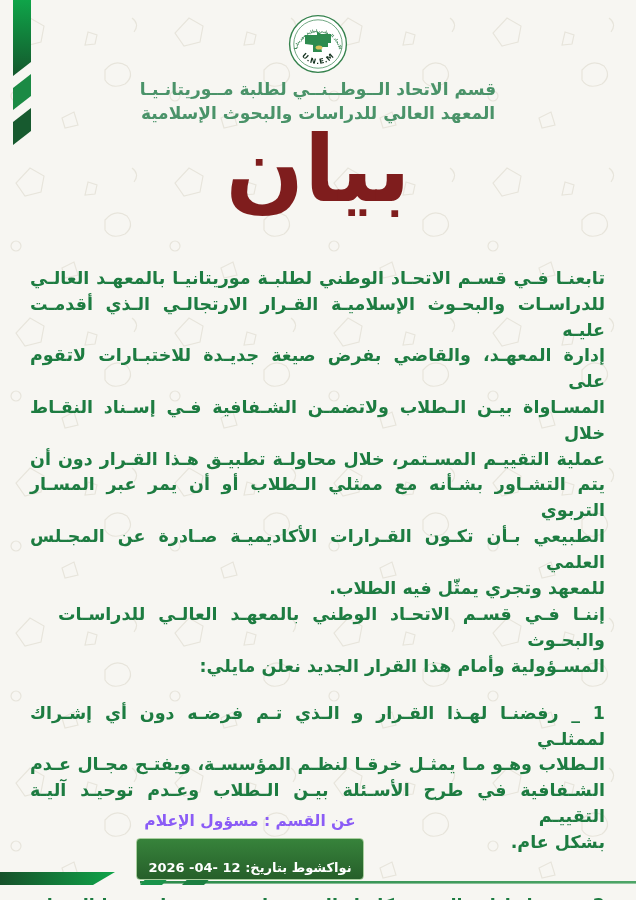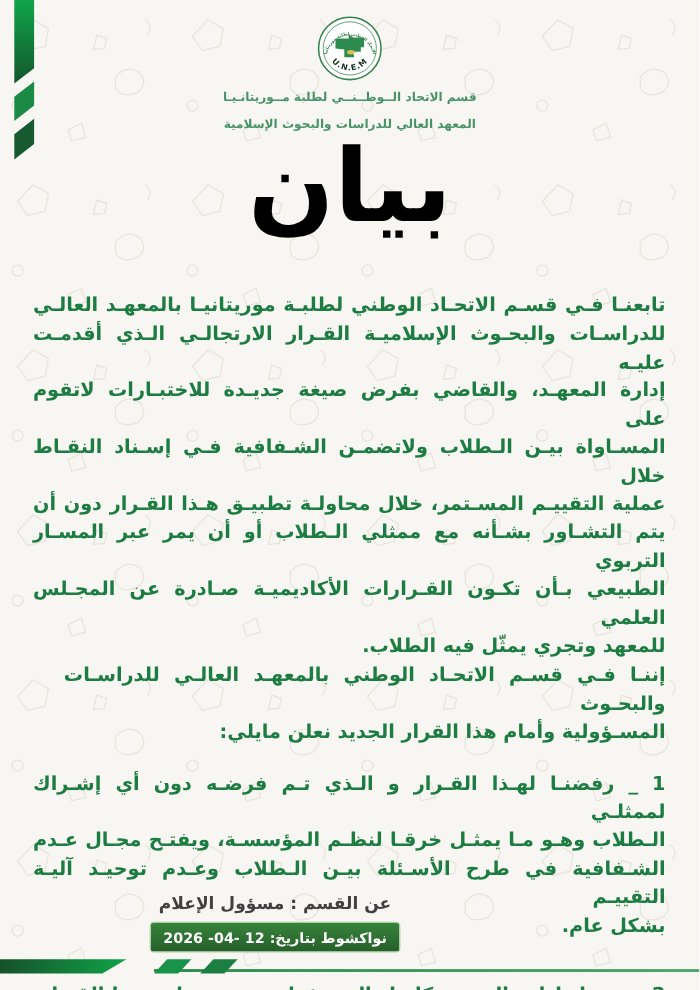--- a/index.html
+++ b/index.html
@@ -11,55 +11,55 @@
   }
   .bg-pattern { position:absolute; inset:0; z-index:0; }
   .deco-top { position:absolute; top:0; left:0; z-index:2; }
   .deco-bottom { position:absolute; bottom:0; left:0; z-index:2; }
 
   .logo { position:absolute; top:14px; left:288px; width:60px; height:60px; z-index:3; }
 
   .org-header {
     position:absolute; top:77px; left:0; right:0; z-index:3;
     direction:rtl; text-align:center;
-    color:#4a9369; font-weight:bold; font-size:11px; line-height:24px;
+    color:#4a9369; font-weight:bold; font-size:17px; line-height:24px;
   }
   .org-header div { text-align:center; }
 
   .statement-title {
     position:absolute; top:118px; left:0; right:0; z-index:3;
     text-align:center; direction:rtl;
-    color:#000000; font-weight:bold; font-size:92px; line-height:104px;
+    color:#7f1d1d; font-weight:bold; font-size:92px; line-height:104px;
   }
 
   .content {
     position:absolute; top:238px; left:30px; right:31px; z-index:3;
     direction:rtl;
     color:#1d7c41; font-weight:bold; font-size:17.5px; line-height:25.8px;
   }
   .para div { text-align:justify; text-align-last:justify; }
   .para div:last-child { text-align-last:right; }
   .para-intro   { margin-bottom:1px;margin-top:28px; }
   .para-declare { margin-bottom:21px;margin-left:28px; }
   .para-item1   { margin-bottom:37px; }
 
   .footer-block {
     position:absolute; top:811px; left:85px; width:330px; z-index:3;
     direction:rtl; text-align:center;
   }
   .signature {
-    color:#404040; font-weight:bold; font-size:15.5px; line-height:21px;
+    color:#8b5cf6; font-weight:bold; font-size:15.5px; line-height:21px;
   }
   .signature div { text-align:center; }
   .date-badge {
     display:inline-block; margin-top:6px;
     background:linear-gradient(#37833b,#265f2a);
     border:1px solid #a9cf9f; border-radius:4px;
     color:#ffffff; font-weight:bold; font-size:13px; line-height:17px;
-    padding:6px 11px 3px;
+    padding:20px 11px 3px;
   }
 </style>
 </head>
 <body>
 
 <div class="page">
 
   <svg class="bg-pattern" width="636" height="900" viewBox="0 0 636 900" aria-hidden="true">
     <defs>
       <g id="bgtile" stroke="#e5e2d8" stroke-width="1.2" fill="none" opacity="0.85">

